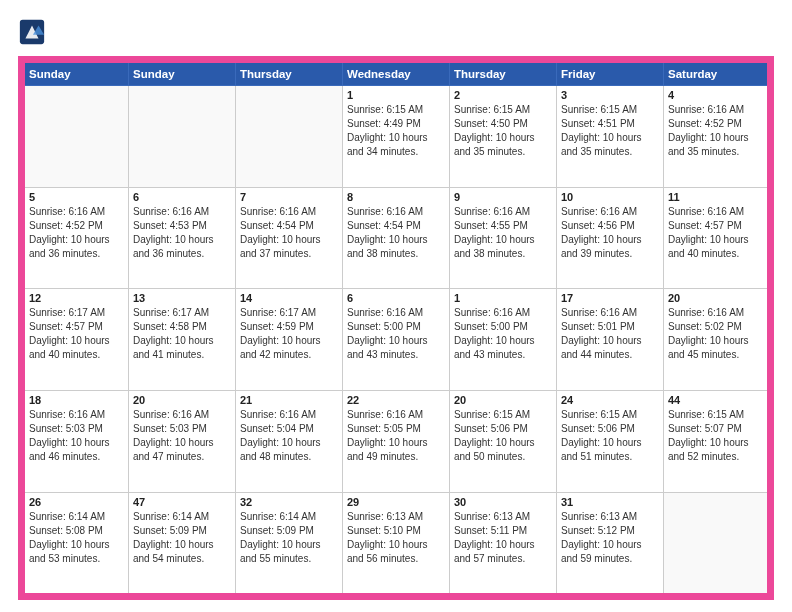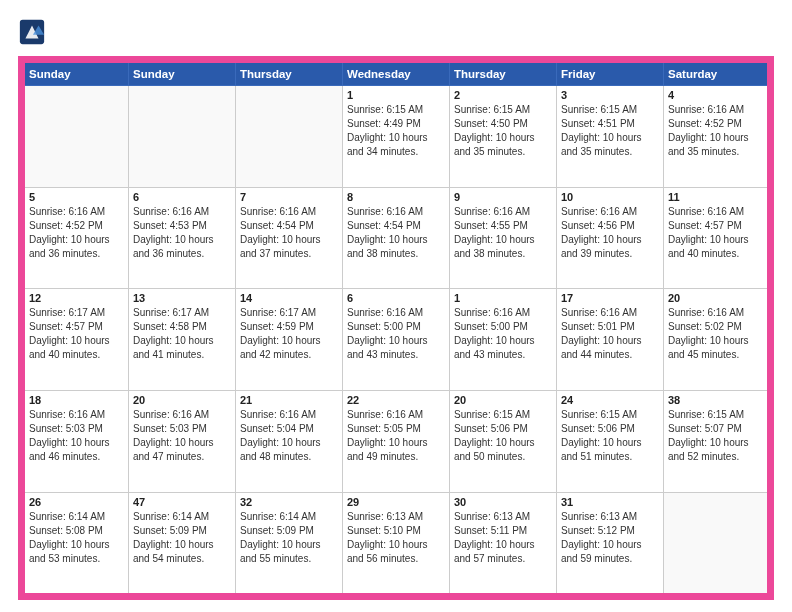--- a/index.html
+++ b/index.html
@@ -232,21 +232,21 @@
           </td>
           <td>
             <div class="day-num">20</div>
             <div class="day-info">Sunrise: 6:15 AM<br>Sunset: 5:06 PM<br>Daylight: 10 hours and 50 minutes.</div>
           </td>
           <td>
             <div class="day-num">24</div>
             <div class="day-info">Sunrise: 6:15 AM<br>Sunset: 5:06 PM<br>Daylight: 10 hours and 51 minutes.</div>
           </td>
           <td>
-            <div class="day-num">38</div>
+            <div class="day-num">44</div>
             <div class="day-info">Sunrise: 6:15 AM<br>Sunset: 5:07 PM<br>Daylight: 10 hours and 52 minutes.</div>
           </td>
         </tr>
         <tr>
           <td>
             <div class="day-num">26</div>
             <div class="day-info">Sunrise: 6:14 AM<br>Sunset: 5:08 PM<br>Daylight: 10 hours and 53 minutes.</div>
           </td>
           <td>
             <div class="day-num">47</div>

